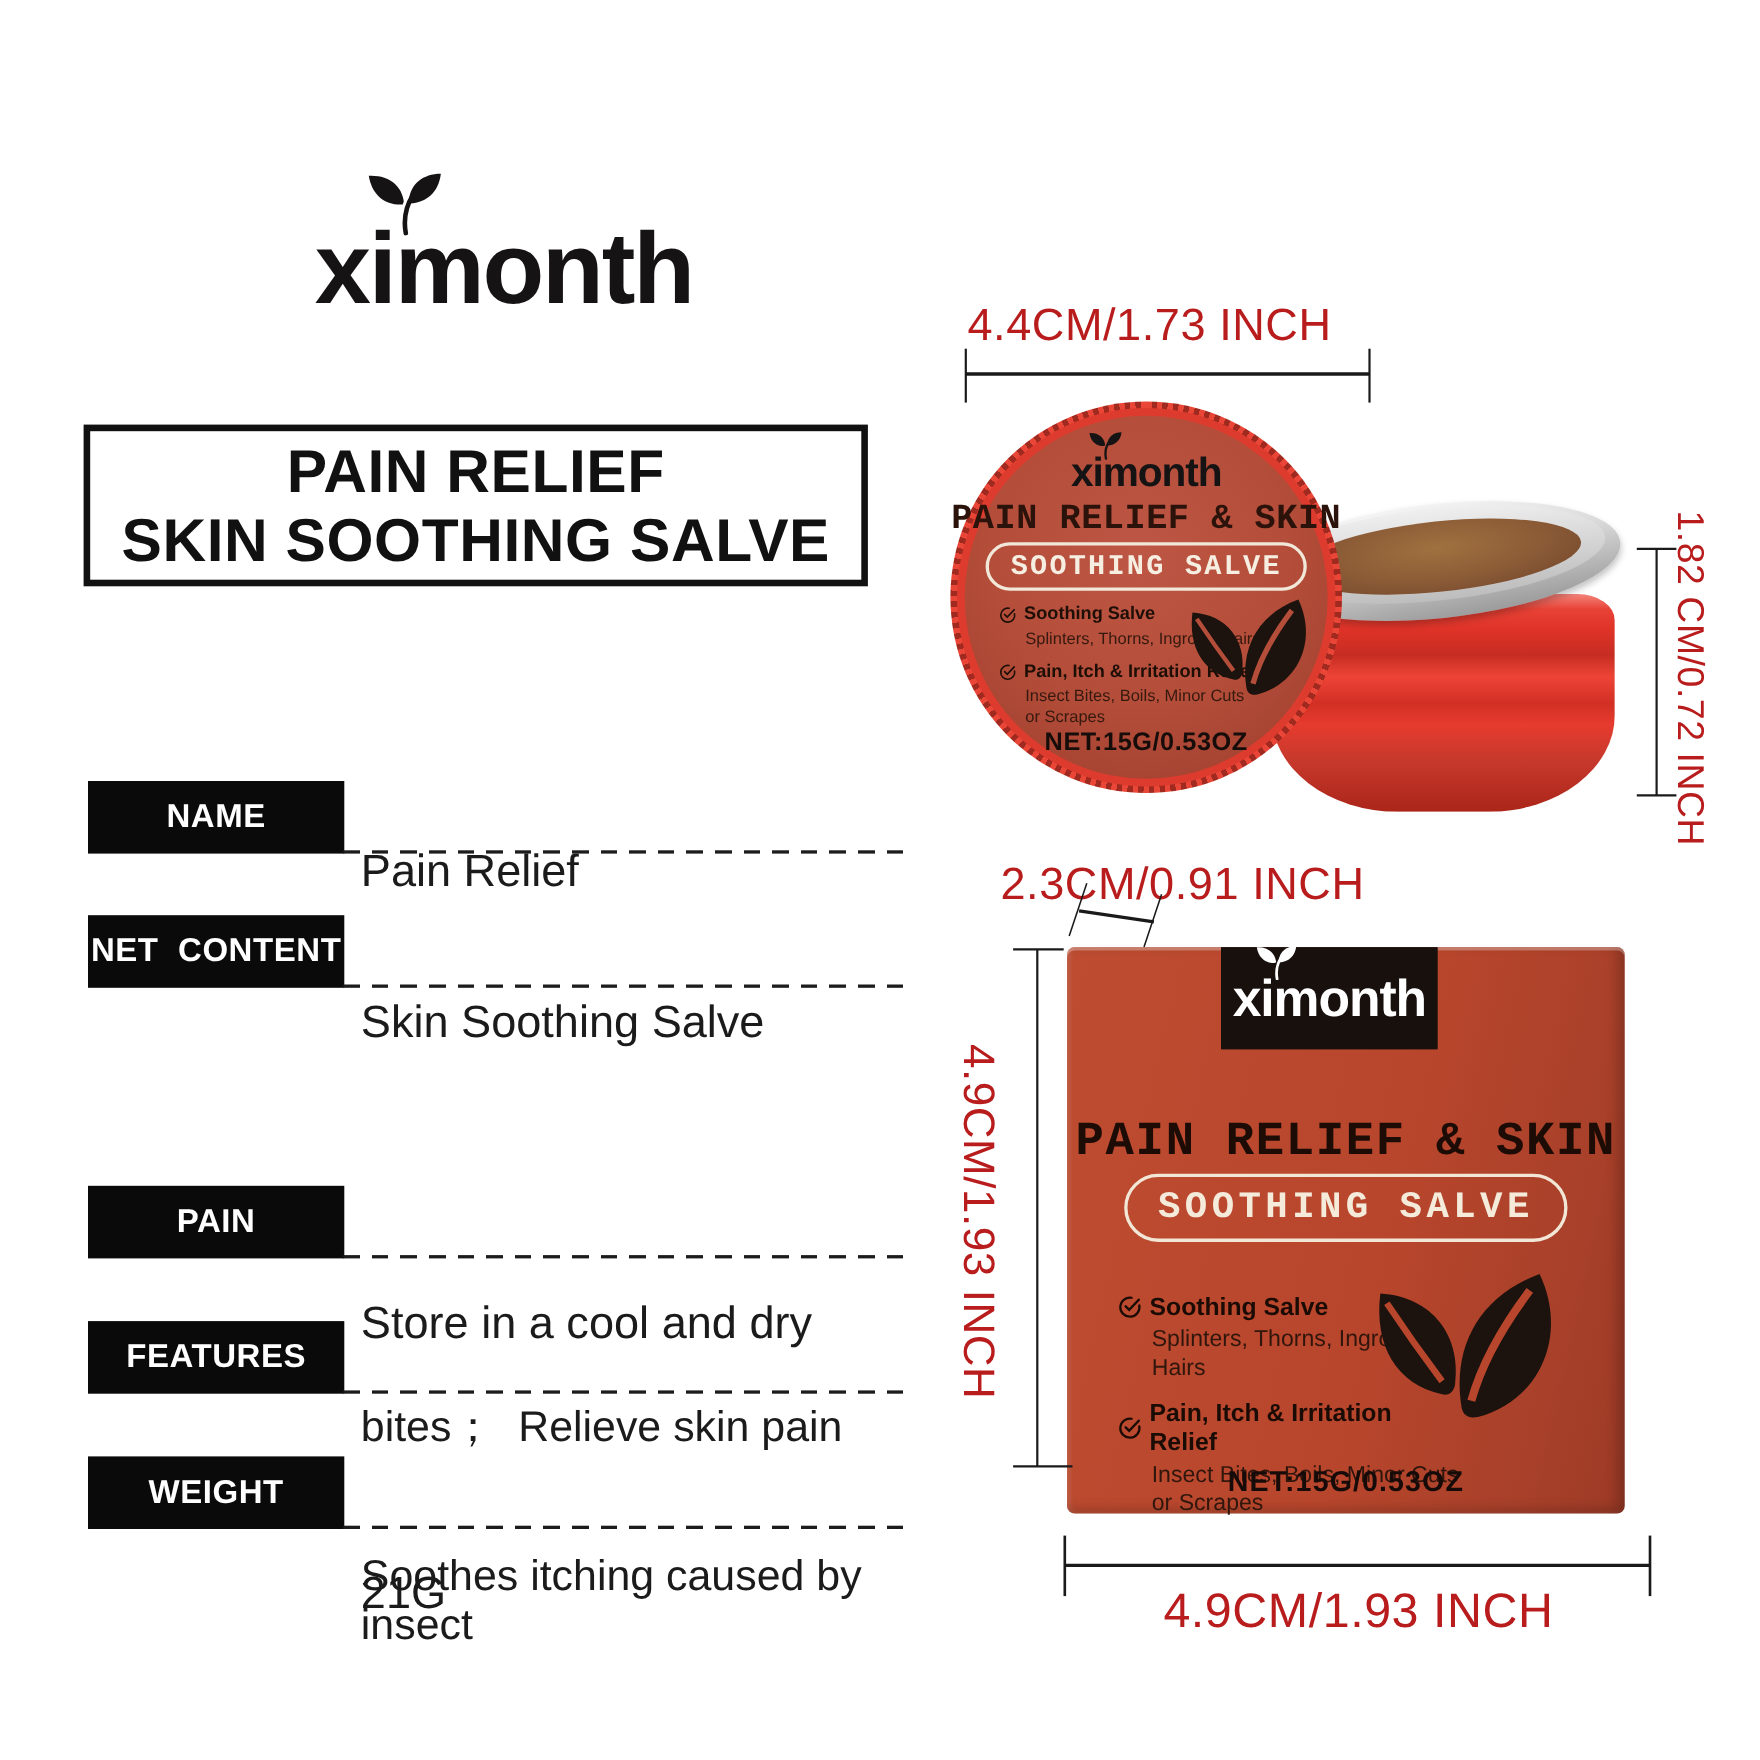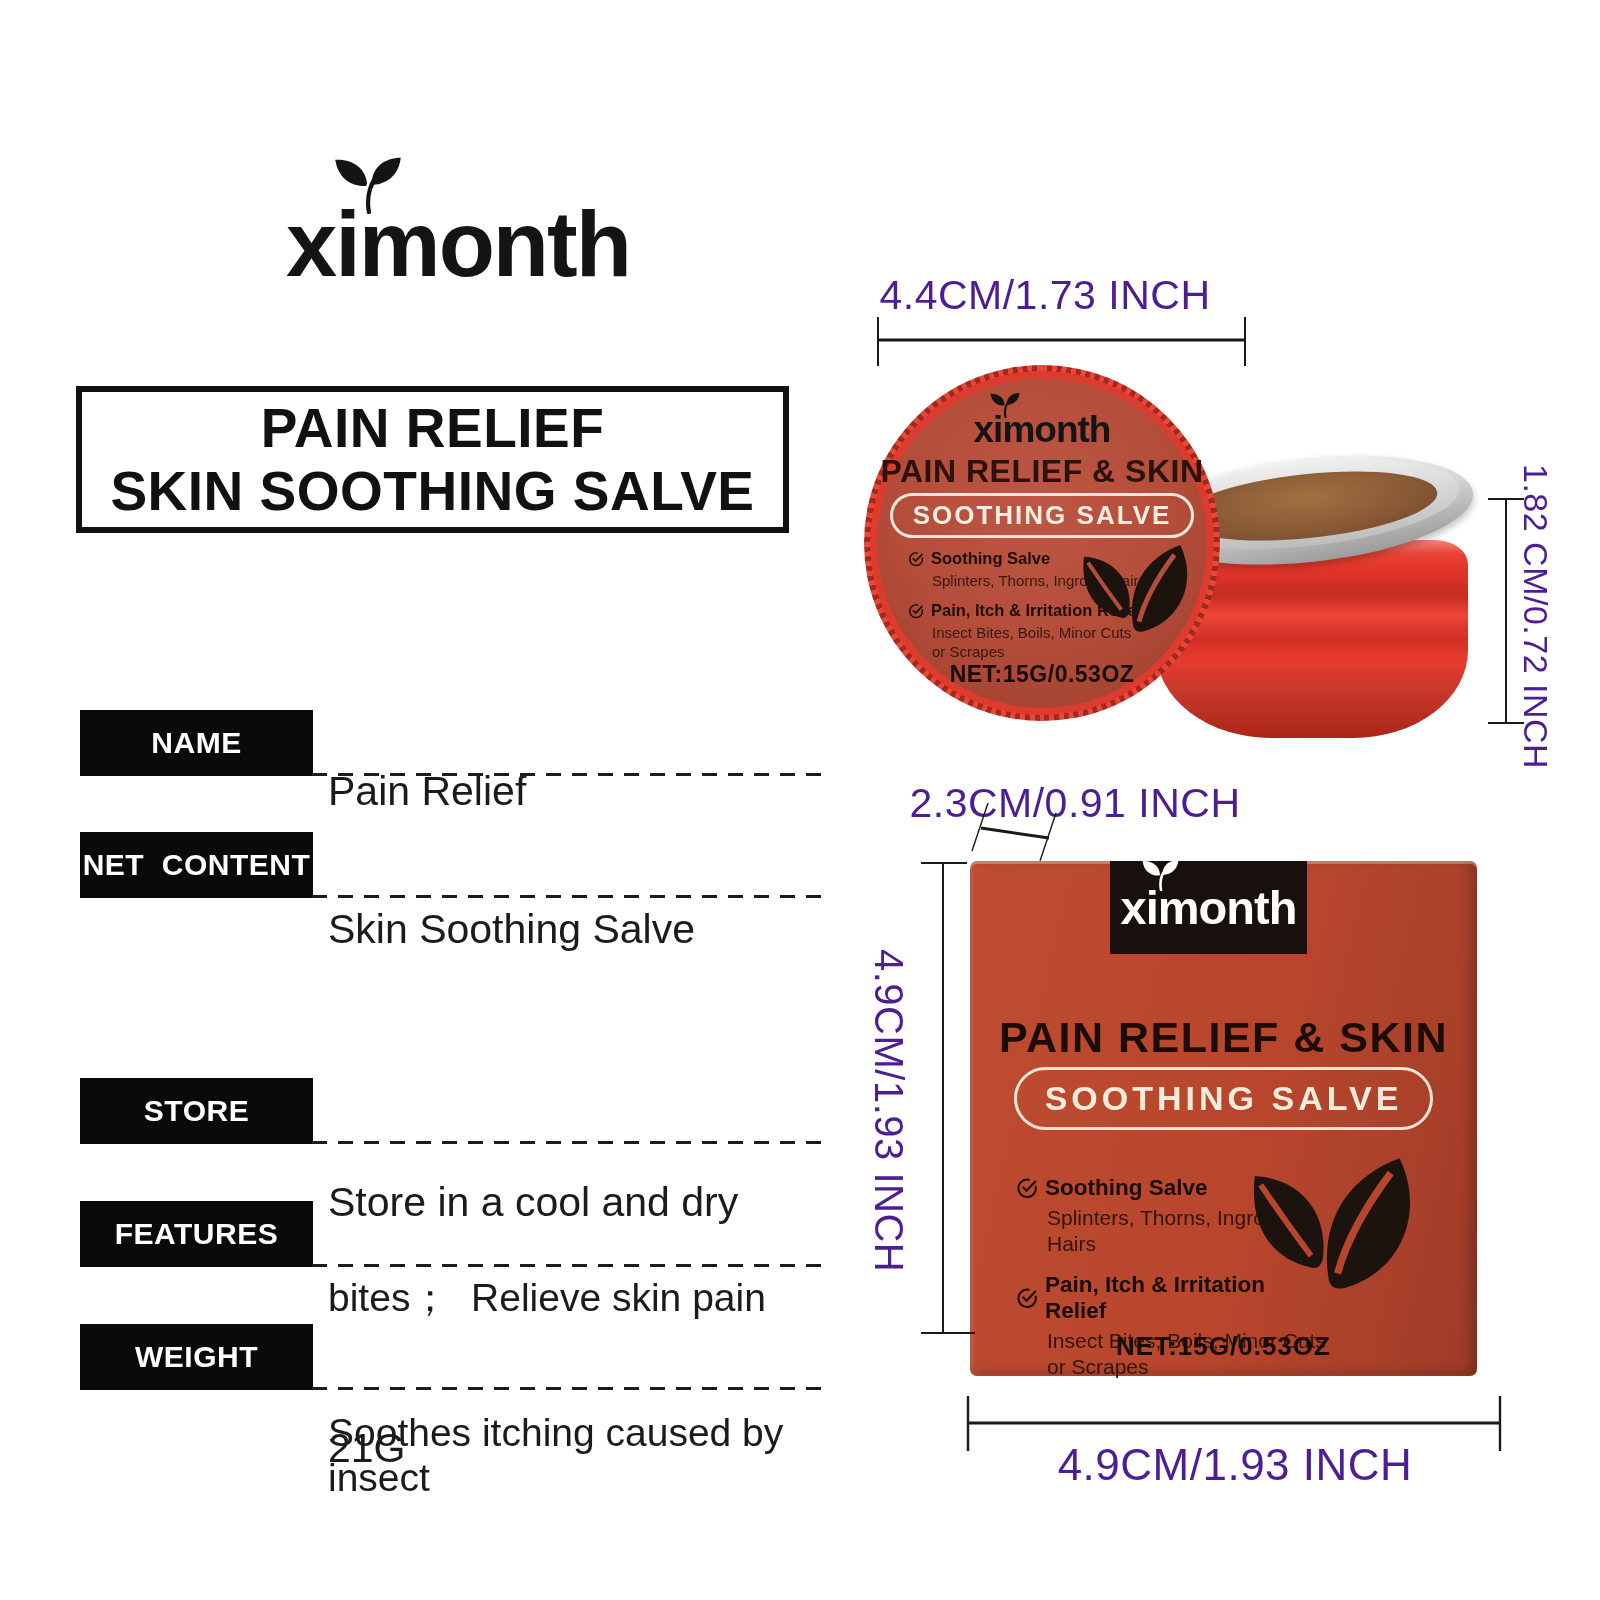--- a/index.html
+++ b/index.html
@@ -30,21 +30,21 @@
     font-size:30px;font-weight:700;display:flex;align-items:center;justify-content:center;
     letter-spacing:0.5px;white-space:pre;
   }
   .spec-value{position:absolute;left:248px;font-size:41px;color:#1b1b1b;line-height:46px;white-space:pre-wrap;}
   .spec-dashes{
     position:absolute;left:232px;top:63px;width:518px;height:3px;
     background:repeating-linear-gradient(90deg,#1c1c1c 0 15px,transparent 15px 26px);
   }
 
   
-  .dim-label{color:#4c1d95;font-size:41px;text-align:center;letter-spacing:0.5px;}
+  .dim-label{color:#b91c1c;font-size:41px;text-align:center;letter-spacing:0.5px;}
   .dim-vertical{writing-mode:vertical-rl;text-orientation:mixed;text-align:center;}
 
   
   .open-tin{left:1140px;top:452px;width:345px;height:292px;z-index:1;}
   .ot-body{
     position:absolute;left:16px;top:88px;width:312px;height:198px;
     border-radius:34px 34px 115px 115px / 24px 24px 88px 88px;
     background:
       linear-gradient(180deg, rgba(255,255,255,.30) 0%, rgba(255,255,255,0) 7%),
       linear-gradient(180deg,#ef4e41 0%,#e03328 16%,#c62d22 28%,#ee4437 38%,#d22f24 50%,#e63b2e 60%,#c7392c 76%,#ab2519 100%);
@@ -69,21 +69,21 @@
   .tin-lid{left:864px;top:365px;width:356px;height:356px;z-index:2;}
   .lid-serration{position:absolute;inset:0;border-radius:50%;
     background:repeating-conic-gradient(#ea4637 0deg 1.6deg,#a02a1f 1.6deg 3.2deg);}
   .lid-ring{position:absolute;inset:6px;border-radius:50%;background:#dd3b2e;}
   .lid-face{position:absolute;inset:13px;border-radius:50%;
     background:radial-gradient(circle at 48% 38%,#bd5644 0%,#b44e3a 50%,#a34130 85%,#92382a 100%);}
   .lid-content{position:absolute;inset:0;text-align:center;}
   .lid-logo{left:0;top:44px;width:100%;text-align:center;color:#160d0b;}
   .lid-logo .logo-wrap{font-size:37px;letter-spacing:-1px;}
   .lid-logo .logo-leaf{left:16px;top:-17px;width:30px;height:26px;}
-  .serif{font-family:Liberation Sans, sans-serif;}
+  .serif{font-family:Liberation Mono, monospace;}
   .lid-title{left:0;top:88px;width:100%;font-size:32px;font-weight:700;color:#2b120a;letter-spacing:0.5px;}
   .lid-capsule-row{left:0;top:128px;width:100%;text-align:center;}
   .capsule{display:inline-block;border:3px solid #f2e8d9;border-radius:30px;color:#f6eee1;font-weight:700;}
   .lid-capsule-row .capsule{font-size:26px;padding:4px 20px;letter-spacing:2px;}
   .bullets{text-align:left;}
   .bullet-head{display:flex;align-items:center;gap:7px;font-weight:700;}
   .check{flex:0 0 auto;}
   .lid-bullets{left:44px;top:184px;width:245px;}
   .lid-bullets .bullet-head{font-size:16.5px;color:#1d0e06;margin-bottom:3px;}
   .lid-bullets .bullet-detail{font-size:15px;color:#36190e;margin:0 0 11px 24px;line-height:19px;}
@@ -140,21 +140,21 @@
     <div class="spec-dashes"></div>
   </div>
 
   <div class="spec-row" style="top:832px">
     <div class="spec-label">NET  CONTENT</div>
     <div class="spec-dashes"></div>
   </div>
 
 
   <div class="spec-row" style="top:1078px">
-    <div class="spec-label">STORE</div>
+    <div class="spec-label">PAIN</div>
     <div class="spec-value" style="top:9px">
       <div>Store in a cool and dry</div>
     </div>
     <div class="spec-dashes"></div>
   </div>
 
   <div class="spec-row" style="top:1201px">
     <div class="spec-label">FEATURES</div>
     <div class="spec-value" style="top:-16px;font-size:39px;line-height:45px">
       <div>bites；  Relieve skin pain</div>

